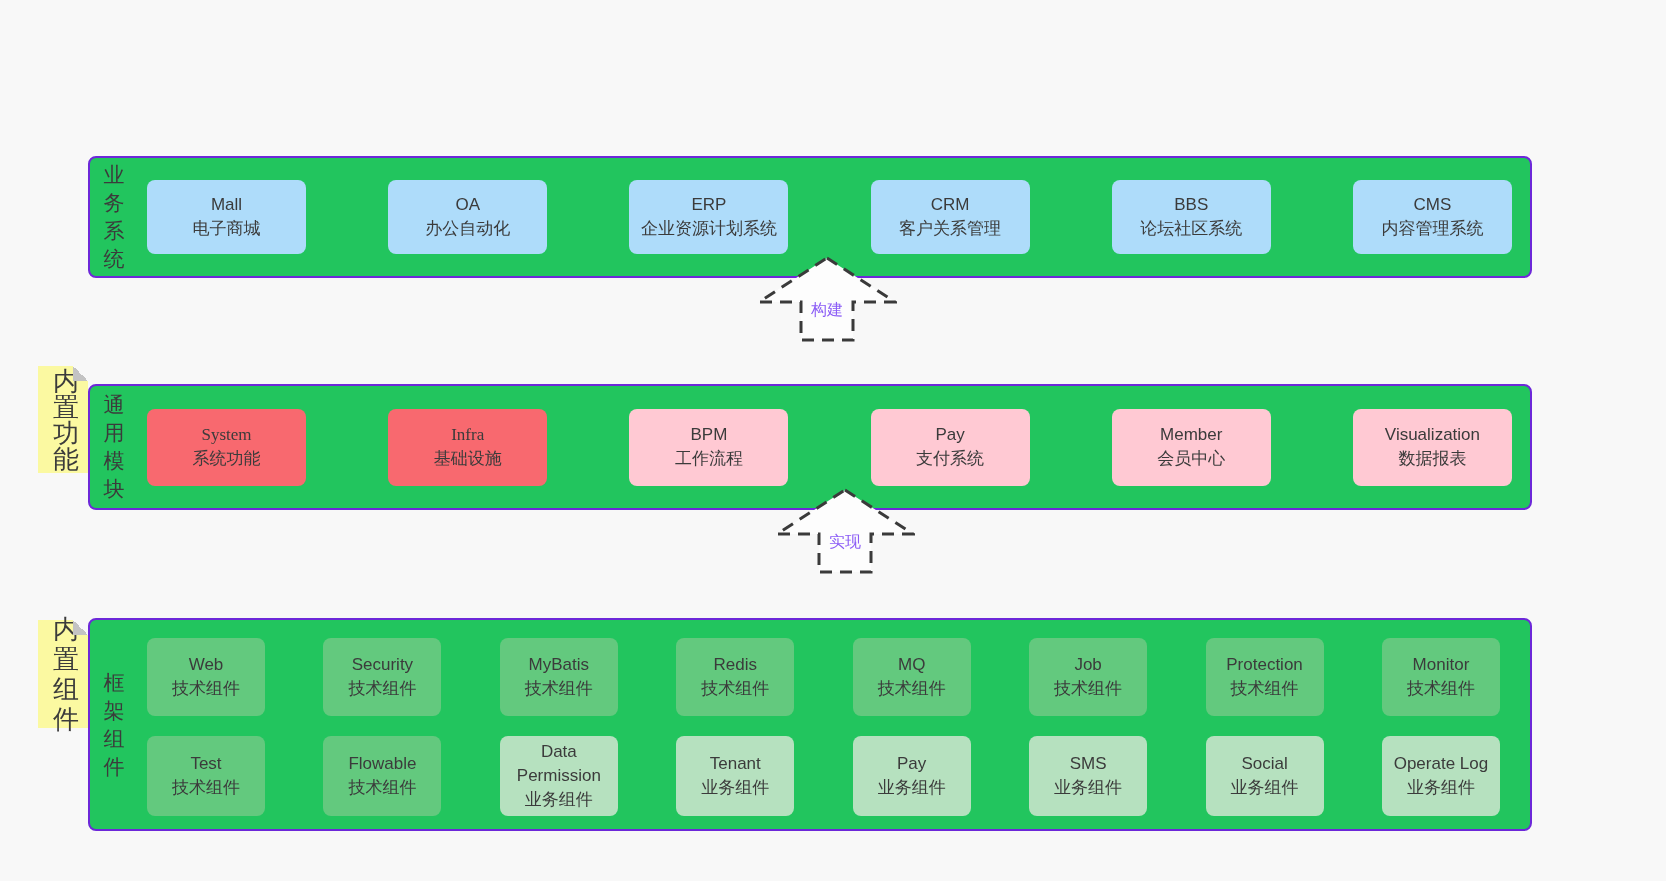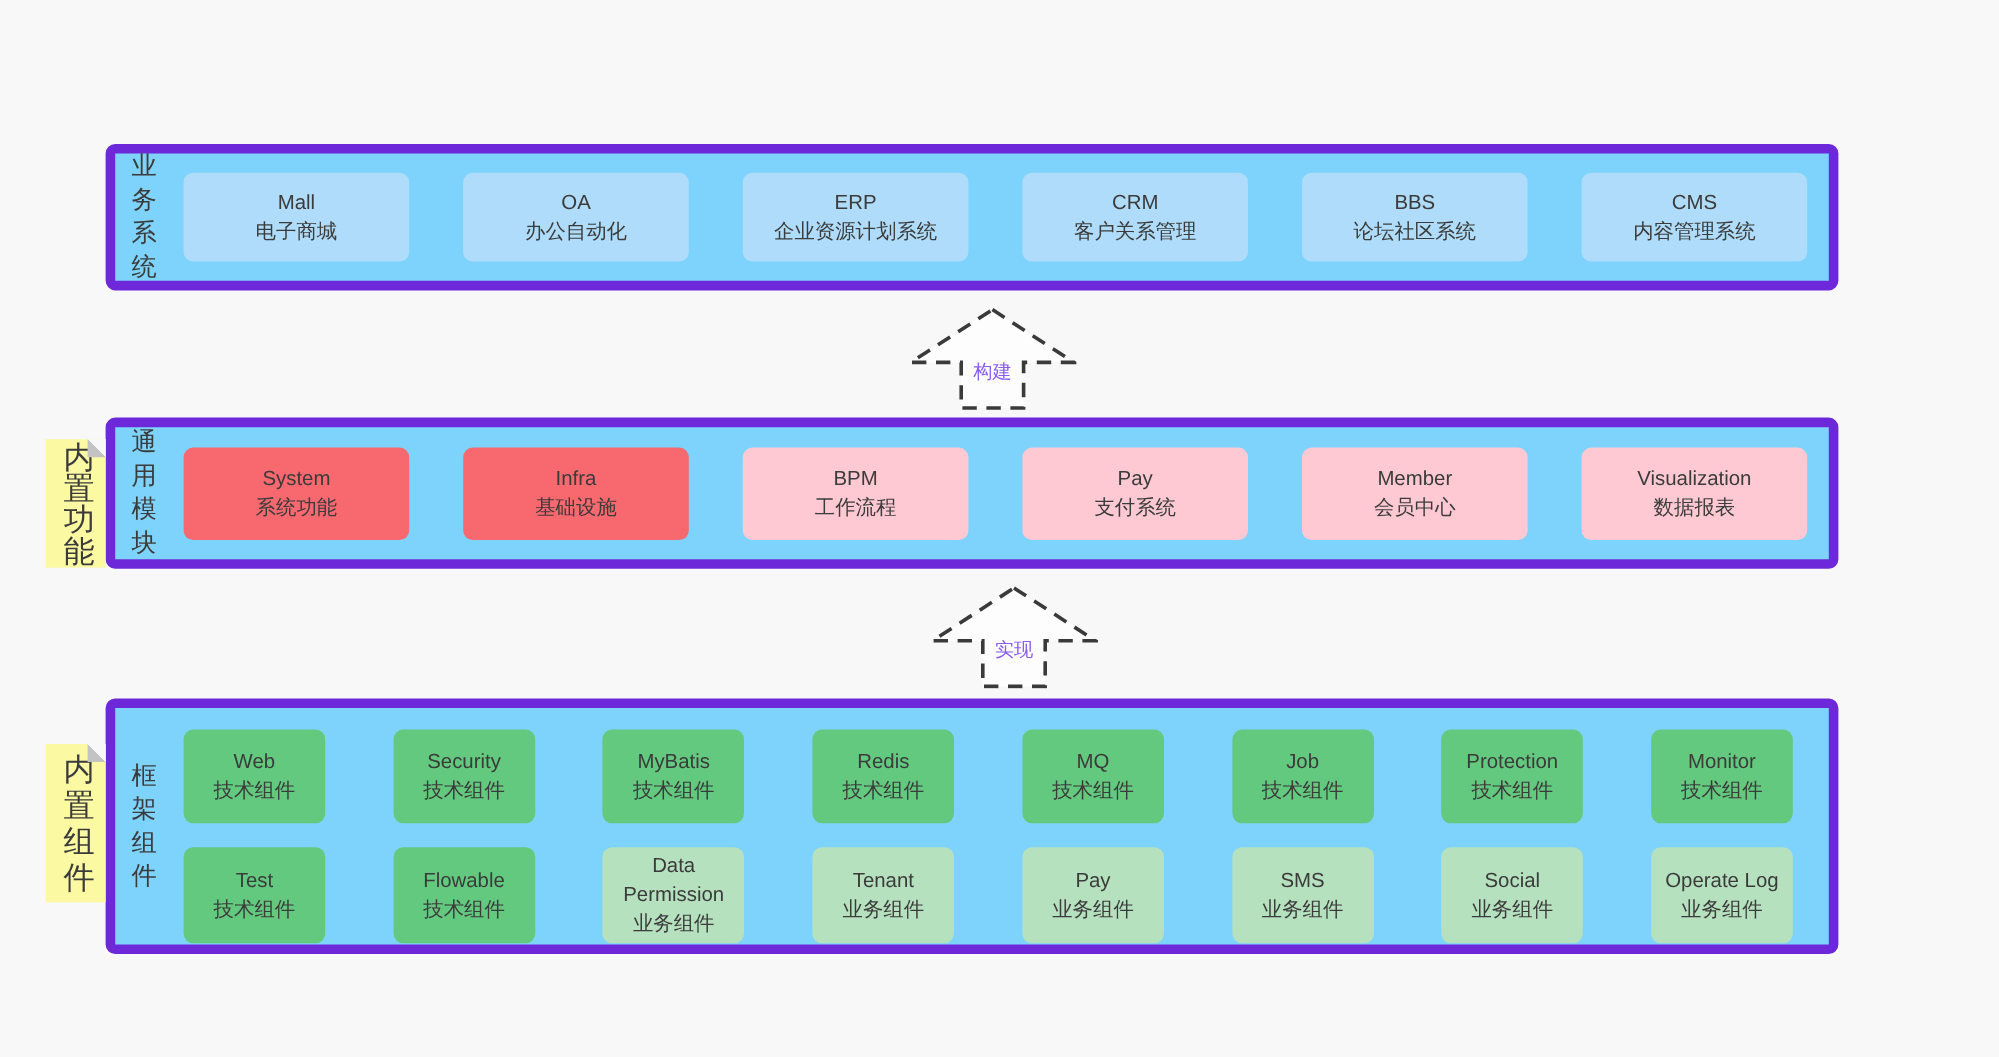--- a/index.html
+++ b/index.html
@@ -3,21 +3,21 @@
 <meta charset="utf-8">
 <style>
   html,body{margin:0;padding:0;background:#f8f8f8;}
   .canvas{
     position:relative;width:1666px;height:881px;background:#f8f8f8;
     font-family:"Liberation Sans","DejaVu Sans",sans-serif;color:#3b3b3b;
     overflow:hidden;
   }
   .section{
     position:absolute;left:88px;width:1444px;box-sizing:border-box;
-    background:#7dd3fc;border:8px solid #6d28d9;border-radius:8px;
+    background:#22c55e;border:2px solid #6d28d9;border-radius:8px;margin-top:36px;
   }
   #sec-business{top:120px;height:122px;}
   #sec-modules{top:348px;height:126px;}
   #sec-components{top:582px;height:213px;}
 
   .vlabel{
     position:absolute;left:10px;top:0;bottom:0;width:28px;
     display:flex;align-items:center;justify-content:center;
   }
   .vlabel span{
@@ -30,36 +30,36 @@
   }
   #sec-components .row{right:30px;bottom:auto;}
   #sec-components .row.r1{top:18px;height:78px;}
   #sec-components .row.r2{top:116px;height:80px;}
 
   .box{
     border-radius:8px;display:flex;flex-direction:column;align-items:center;
     justify-content:center;text-align:center;font-size:17px;line-height:24px;
     box-sizing:border-box;padding:4px 8px;
   }
-  .w6{width:188px;height:74px;}
+  .w6{width:159px;height:74px;}
   #sec-modules .w6{height:77px;}
   .w8{width:118px;height:100%;}
   .blue{background:#aedcfa;}
-  .red{background:#f8696f;}
+  .red{background:#f8696f;font-family:Liberation Serif, serif;}
   .pink{background:#ffc9d3;}
   .green{background:#63c97e;}
   .green-light{background:#b6e1bf;}
   .box-title,.box-sub{display:block;}
 
   .tag{
     position:absolute;left:38px;width:50px;background:#fbf9a1;z-index:3;
     display:flex;align-items:center;justify-content:center;
   }
   #tag-modules{top:366px;height:107px;}
-  #tag-components{top:620px;height:132px;}
+  #tag-components{top:620px;height:108px;}
   .tag .vtext{
     display:block;width:20px;font-size:26px;line-height:26px;
     text-align:center;word-break:break-all;
   }
   #tag-components .vtext{line-height:30px;}
   .fold{
     position:absolute;top:0;right:0;width:15px;height:15px;
     background:linear-gradient(225deg,#f8f8f8 0,#f8f8f8 50%,#c3c3c3 50%,#c3c3c3 100%);
   }
 

